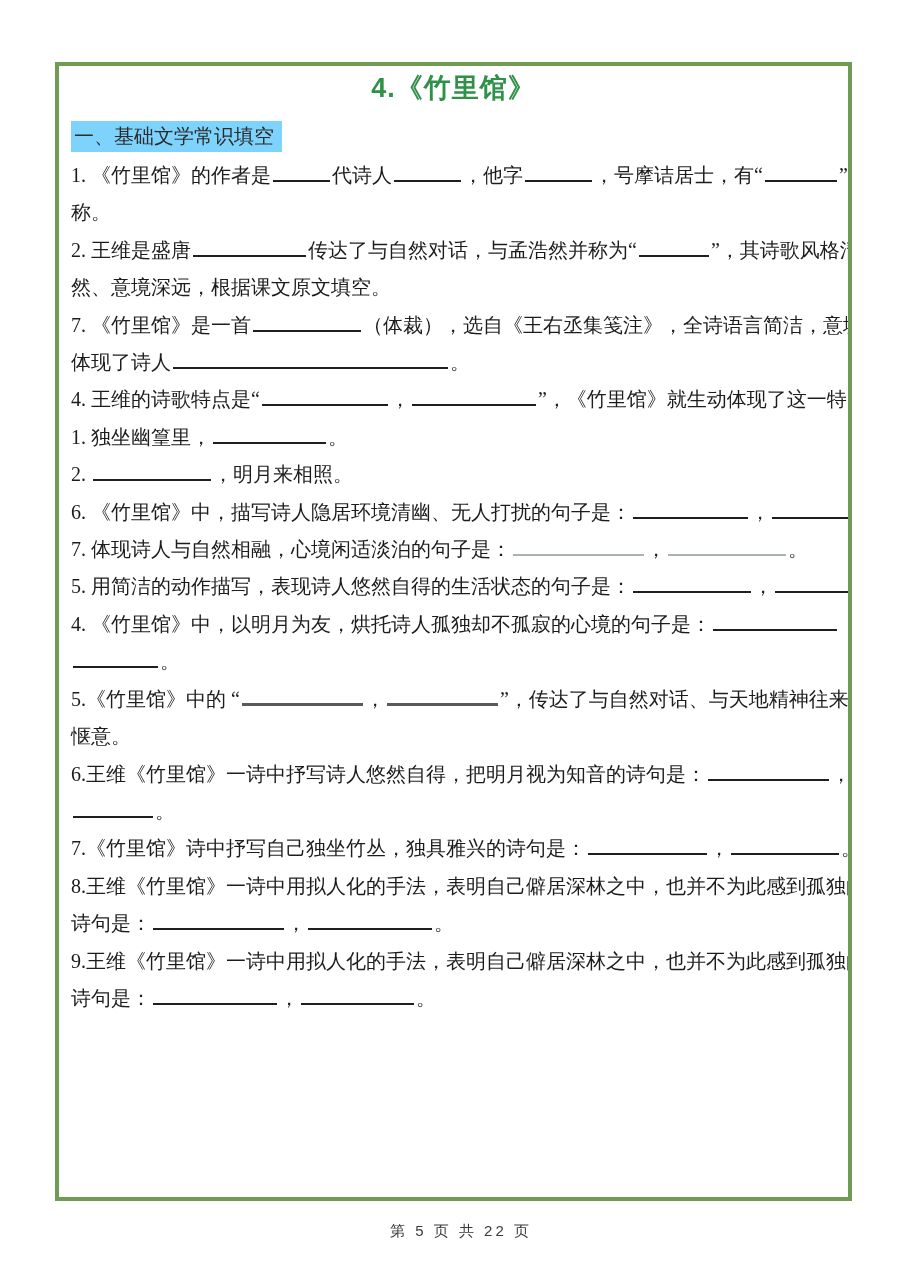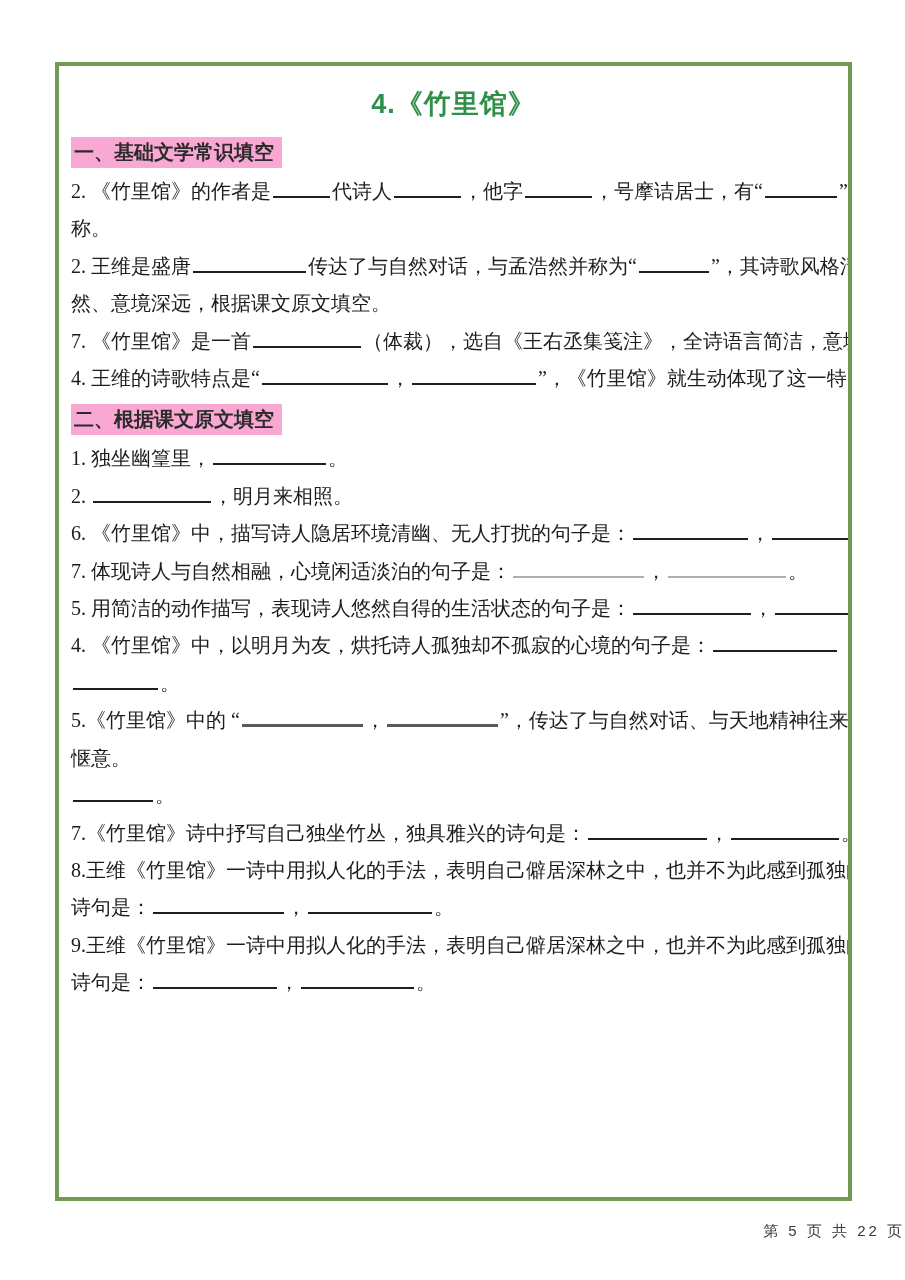--- a/index.html
+++ b/index.html
@@ -11,37 +11,37 @@
     position: relative;
     overflow: hidden;
   }
   .frame {
     position: absolute;
     left: 55px; top: 62px;
     width: 797px; height: 1139px;
     box-sizing: border-box;
     border: 4px solid #6f9b55;
     background: #ffffff;
-    padding: 16px 12px;
+    padding: 0 12px;
     overflow: hidden;
   }
   .title {
     text-align: center;
     color: #2f9149;
     font-size: 27px;
     font-weight: bold;
     font-family: "Liberation Sans", "DejaVu Sans", sans-serif;
     margin: 4px 0 8px 0;
     letter-spacing: 1px;
   }
   .sec-heading {
     display: inline-block;
-    background: #f9a8d4;
+    background: #7dd3fc;
     color: #2b2b2b;
-    font-weight: bold;
+    font-weight: normal;
     font-size: 20px;
     font-family: "Liberation Sans", "DejaVu Sans", sans-serif;
     padding: 3px 8px 3px 3px;
     margin: 7px 16px 5px 0;
     line-height: 1.25;
   }
   .question { margin: 0; }
   .line {
     line-height: 37.4px;
     font-size: 20px;
@@ -53,63 +53,65 @@
     border-bottom: 2px solid #1f1f1f;
     margin: 0 2px;
     vertical-align: baseline;
   }
   .blank.gray  { border-bottom: 3px solid #5a5a5a; }
   .blank.light { border-bottom: 2px solid #a9b2ae; }
   .footer {
     position: absolute;
     left: 0; right: 0;
     top: 1222px;
-    text-align: right;
+    text-align: center;
     font-size: 15px;
     letter-spacing: 3px;
     color: #3a3a3a;
     font-family: "Liberation Sans", "DejaVu Sans", sans-serif;
     padding-left: 17px;
   }
 </style>
 </head>
 <body>
 
 <div class="frame">
   <div class="title">4.《竹里馆》</div>
   <div id="sections">
       <section><div class="sec-heading">一、基础文学常识填空</div><div class="question">
-          <div class="line"><span>2. 《竹里馆》的作者是</span><span class="blank" style="width: 57px;"></span><span>代诗人</span><span class="blank" style="width: 67px;"></span><span>，他字</span><span class="blank" style="width: 67px;"></span><span>，号摩诘居士，有“</span><span class="blank" style="width: 72px;"></span><span>”之</span></div>
+          <div class="line"><span>1. 《竹里馆》的作者是</span><span class="blank" style="width: 57px;"></span><span>代诗人</span><span class="blank" style="width: 67px;"></span><span>，他字</span><span class="blank" style="width: 67px;"></span><span>，号摩诘居士，有“</span><span class="blank" style="width: 72px;"></span><span>”之</span></div>
           <div class="line"><span>称。</span></div>
         </div><div class="question">
           <div class="line"><span>2. 王维是盛唐</span><span class="blank" style="width: 113px;"></span><span>传达了与自然对话，与孟浩然并称为“</span><span class="blank" style="width: 70px;"></span><span>”，其诗歌风格清新自</span></div>
           <div class="line"><span>然、意境深远，根据课文原文填空。</span></div>
         </div><div class="question">
           <div class="line"><span>7. 《竹里馆》是一首</span><span class="blank" style="width: 108px;"></span><span>（体裁），选自《王右丞集笺注》，全诗语言简洁，意境清幽，</span></div>
+          <div class="line"><span>体现了诗人</span><span class="blank" style="width: 275px;"></span><span>。</span></div>
         </div><div class="question">
           <div class="line"><span>4. 王维的诗歌特点是“</span><span class="blank" style="width: 126px;"></span><span>，</span><span class="blank" style="width: 124px;"></span><span>”，《竹里馆》就生动体现了这一特点，</span></div>
         </div></section>
-      <section><div class="sec-heading">二、根据课文原文填空</div><div class="question">
+      <section><div class="question">
           <div class="line"><span>1. 独坐幽篁里，</span><span class="blank" style="width: 113px;"></span><span>。</span></div>
         </div><div class="question">
           <div class="line"><span>2. </span><span class="blank" style="width: 118px;"></span><span>，明月来相照。</span></div>
         </div></section>
       <section><div class="question">
           <div class="line"><span>6. 《竹里馆》中，描写诗人隐居环境清幽、无人打扰的句子是：</span><span class="blank" style="width: 115px;"></span><span>，</span><span class="blank" style="width: 105px;"></span></div>
         </div><div class="question">
           <div class="line"><span>7. 体现诗人与自然相融，心境闲适淡泊的句子是：</span><span class="blank light" style="width: 131px;"></span><span>，</span><span class="blank light" style="width: 118px;"></span><span>。</span></div>
         </div><div class="question">
           <div class="line"><span>5. 用简洁的动作描写，表现诗人悠然自得的生活状态的句子是：</span><span class="blank" style="width: 118px;"></span><span>，</span><span class="blank" style="width: 113px;"></span></div>
         </div><div class="question">
           <div class="line"><span>4. 《竹里馆》中，以明月为友，烘托诗人孤独却不孤寂的心境的句子是：</span><span class="blank" style="width: 124px;"></span><span>，</span></div>
           <div class="line"><span class="blank" style="width: 85px;"></span><span>。</span></div>
         </div><div class="question">
           <div class="line"><span>5.《竹里馆》中的 “</span><span class="blank gray" style="width: 121px;"></span><span>，</span><span class="blank gray" style="width: 111px;"></span><span>”，传达了与自然对话、与天地精神往来的</span></div>
           <div class="line"><span>惬意。</span></div>
         </div><div class="question">
+          <div class="line"><span>6.王维《竹里馆》一诗中抒写诗人悠然自得，把明月视为知音的诗句是：</span><span class="blank" style="width: 121px;"></span><span>，</span></div>
           <div class="line"><span class="blank" style="width: 80px;"></span><span>。</span></div>
         </div><div class="question">
           <div class="line"><span>7.《竹里馆》诗中抒写自己独坐竹丛，独具雅兴的诗句是：</span><span class="blank" style="width: 119px;"></span><span>，</span><span class="blank" style="width: 108px;"></span><span>。</span></div>
         </div><div class="question">
           <div class="line"><span>8.王维《竹里馆》一诗中用拟人化的手法，表明自己僻居深林之中，也并不为此感到孤独的心情的</span></div>
           <div class="line"><span>诗句是：</span><span class="blank" style="width: 131px;"></span><span>，</span><span class="blank" style="width: 124px;"></span><span>。</span></div>
         </div><div class="question">
           <div class="line"><span>9.王维《竹里馆》一诗中用拟人化的手法，表明自己僻居深林之中，也并不为此感到孤独的心情的</span></div>
           <div class="line"><span>诗句是：</span><span class="blank" style="width: 124px;"></span><span>，</span><span class="blank" style="width: 113px;"></span><span>。</span></div>
         </div></section>

